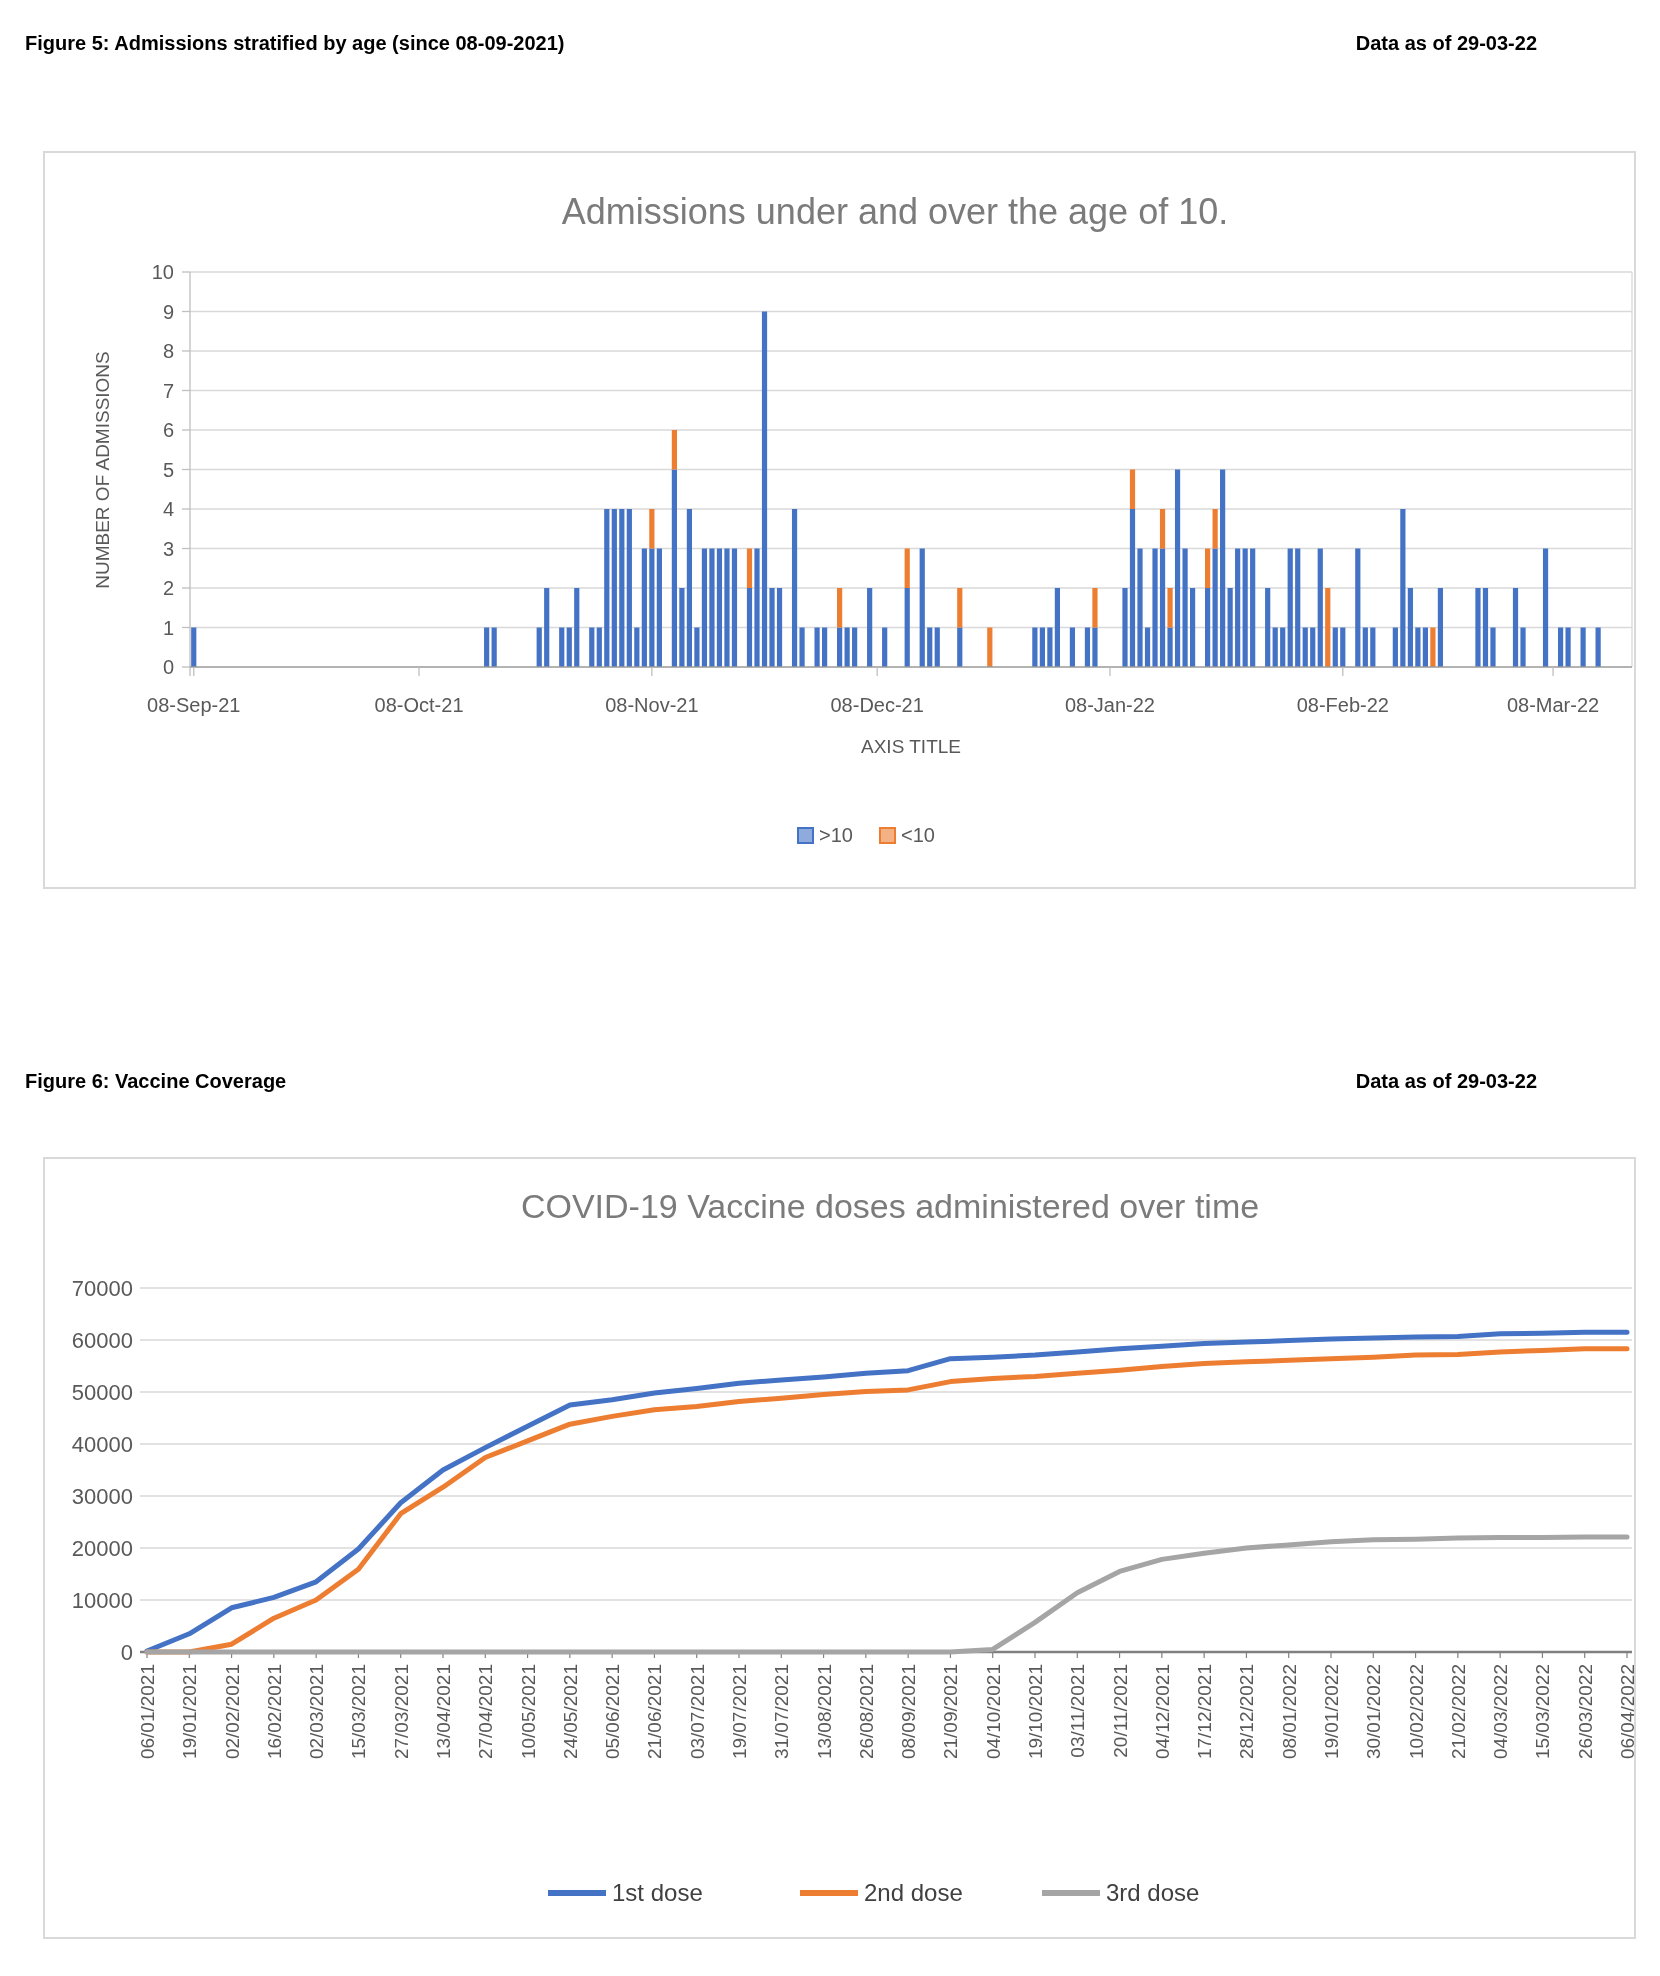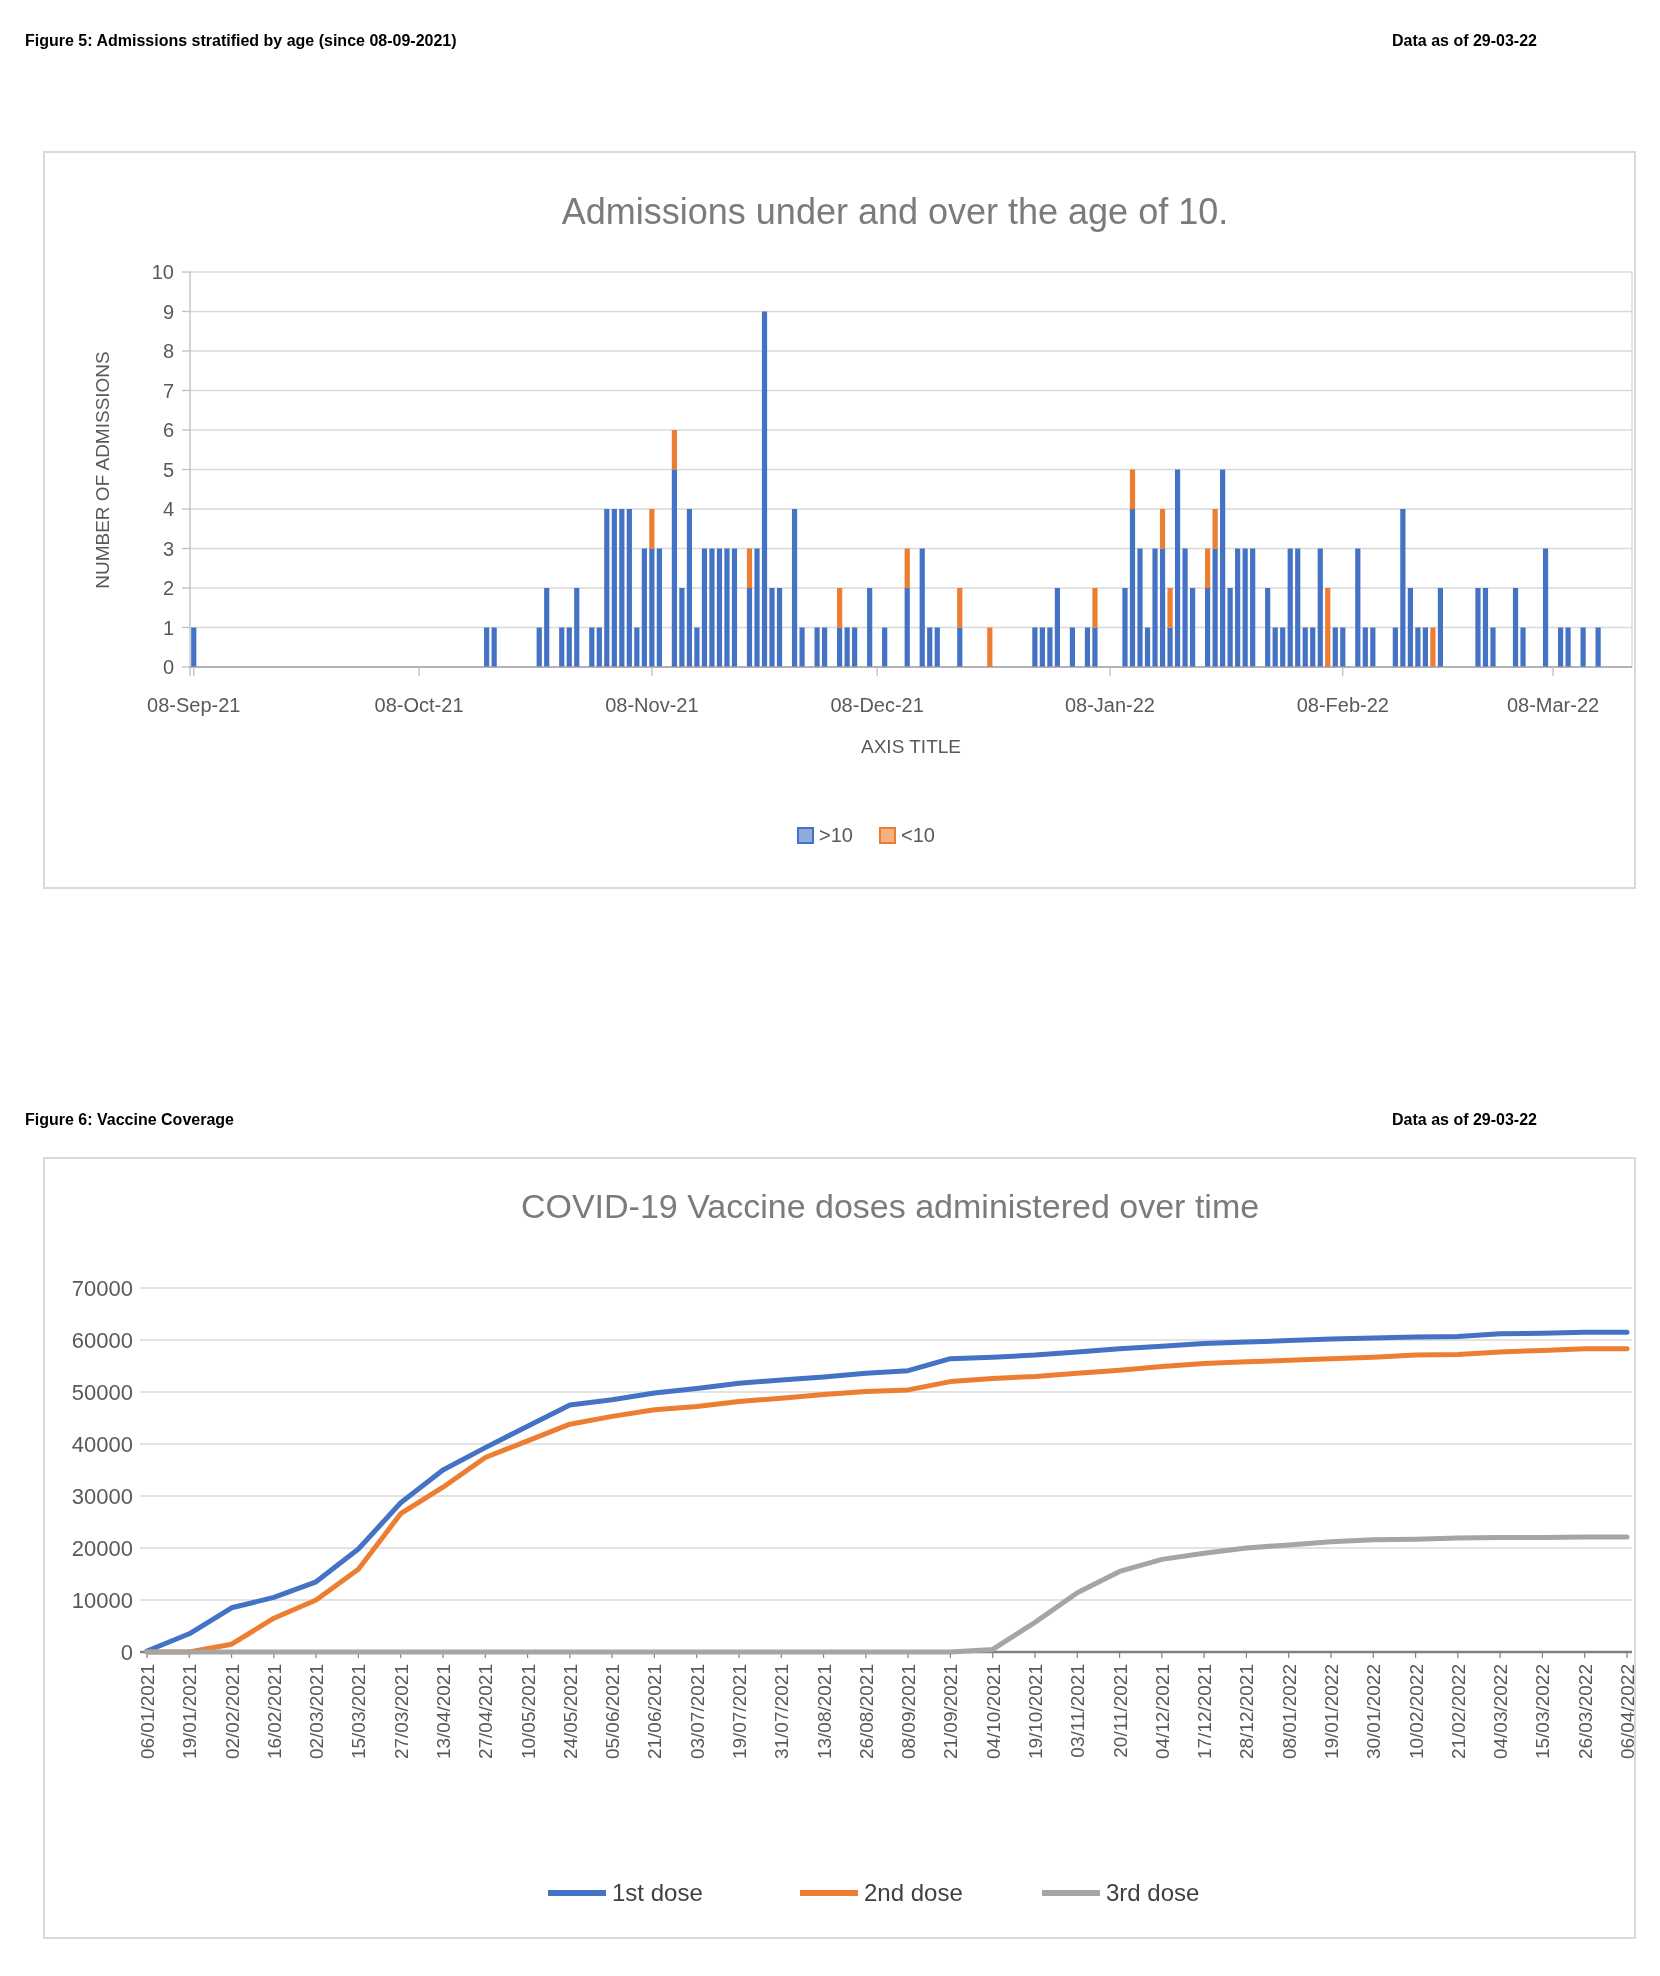--- a/index.html
+++ b/index.html
@@ -1,21 +1,21 @@
 <!DOCTYPE html>
 <html><head>
 <meta charset="utf-8">
 <style>
   html,body{margin:0;padding:0;background:#ffffff;}
   body{font-family:"Liberation Sans", sans-serif;}
   .page{position:relative;width:1660px;height:1976px;background:#fff;overflow:hidden;}
   .caption-row{position:absolute;left:25px;right:123px;display:flex;justify-content:space-between;
-    font-size:16px;font-weight:bold;color:#000;}
+    font-size:20px;font-weight:bold;color:#000;}
   .caption-row.f5{top:32px;}
-  .caption-row.f6{top:1111px;}
+  .caption-row.f6{top:1070px;}
   svg{position:absolute;display:block;}
   text{font-family:"Liberation Sans", sans-serif;}
 </style>
 </head>
 <body>
 
 <div class="page">
 
   <div class="caption-row f5">
     <span>Figure 5: Admissions stratified by age (since 08-09-2021)</span>

